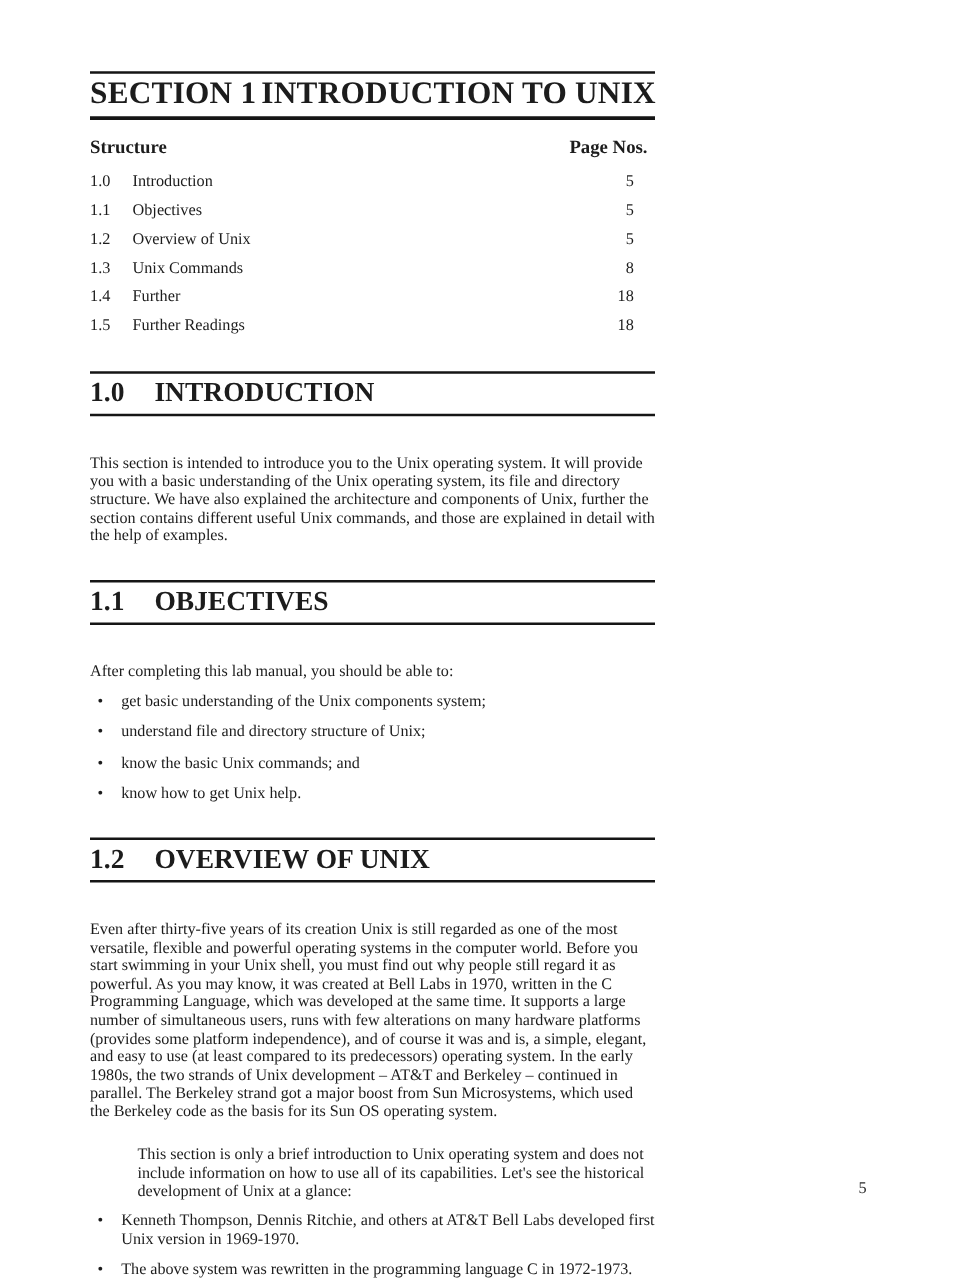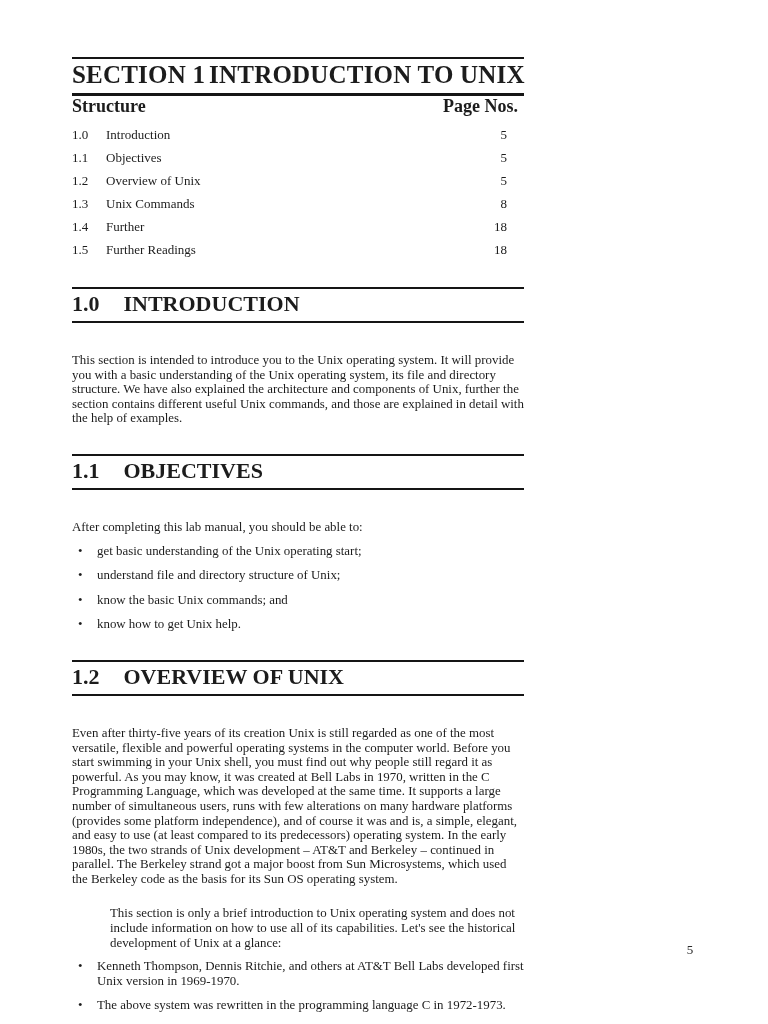--- a/index.html
+++ b/index.html
@@ -24,21 +24,22 @@
     font-size: 25px;
     font-weight: bold;
     letter-spacing: 0.2px;
     white-space: nowrap;
   }
   .t-num { margin-right: 4px; }
   
   .toc-header {
     display: flex;
     justify-content: space-between;
-    font-size: 18px;
+    margin-top: 14px;
+    font-size: 15px;
     font-weight: bold;
   }
   .toc-header .pn { padding-right: 6px; text-align: center; }
   
   .toc { margin-top: 9px; }
   .toc-row {
     display: flex;
     font-size: 13px;
     line-height: 18px;
     margin-bottom: 5px;
@@ -146,21 +147,21 @@
   </section>
 
   <section>
     <h2 class="sec-head">
       <span class="s-num">1.1</span><span>OBJECTIVES</span>
     </h2>
     <p class="body">After completing this lab manual, you should be able to:</p>
     <ul class="bullets">
       <li>
         <span class="b-marker">•</span>
-        <span class="b-text">get basic understanding of the Unix operating start;</span>
+        <span class="b-text">get basic understanding of the Unix components system;</span>
       </li>
       <li>
         <span class="b-marker">•</span>
         <span class="b-text">understand file and directory structure of Unix;</span>
       </li>
       <li>
         <span class="b-marker">•</span>
         <span class="b-text">know the basic Unix commands; and</span>
       </li>
       <li>

